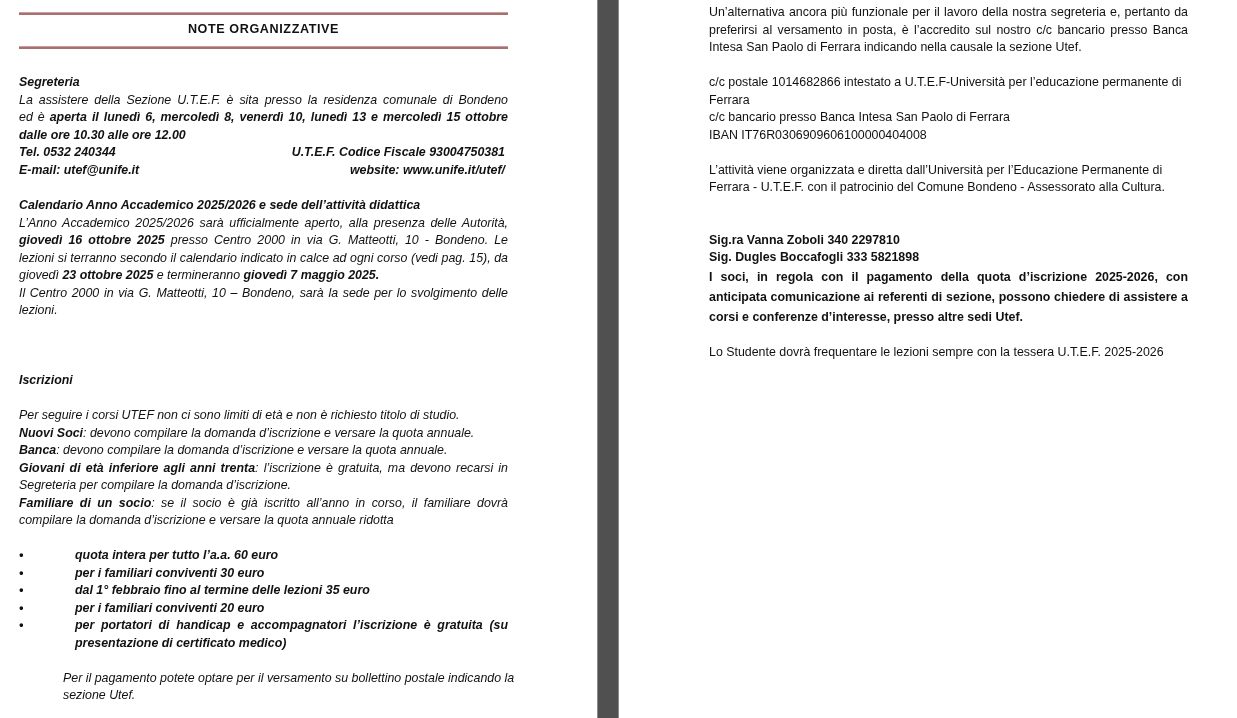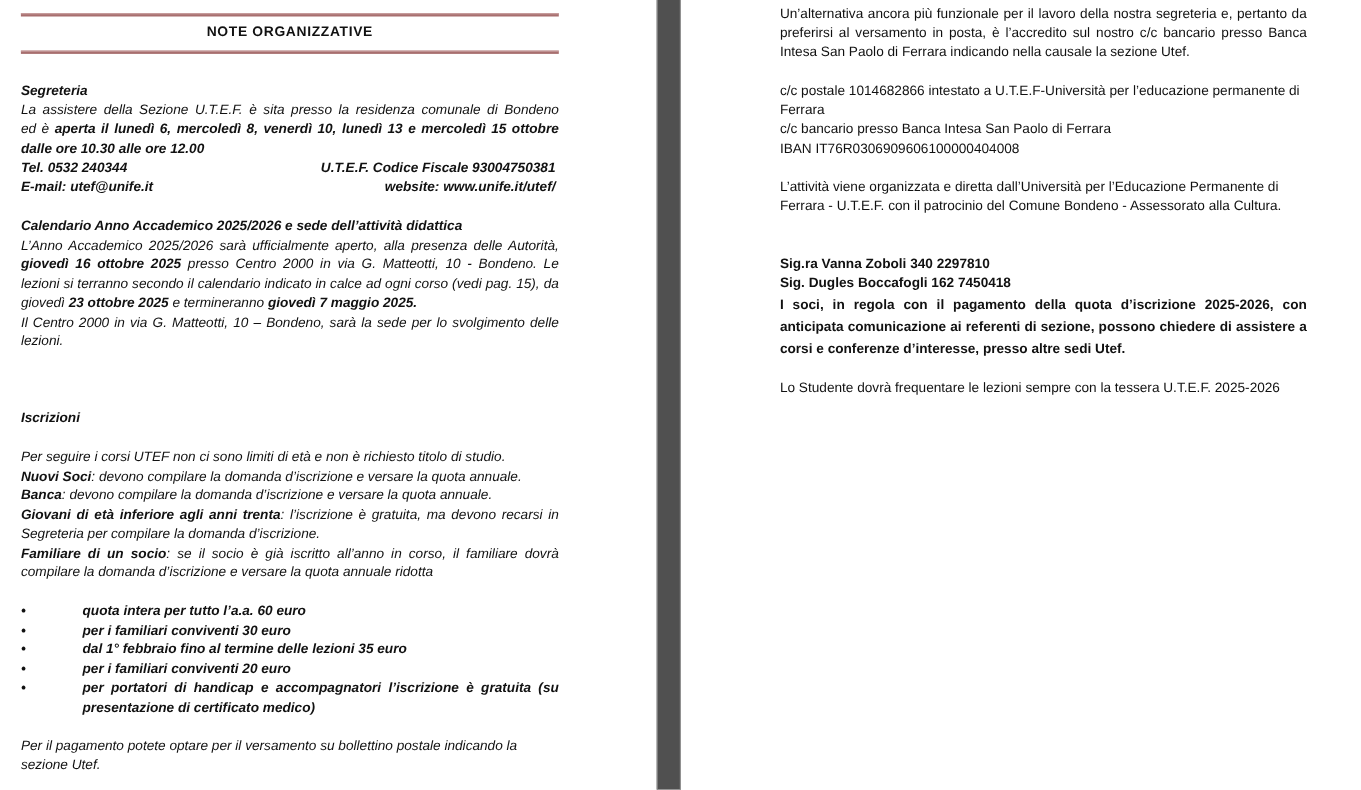--- a/index.html
+++ b/index.html
@@ -133,37 +133,37 @@
       <p class="justify"><span class="b">Familiare di un socio</span><span>: se il socio è già iscritto all’anno in corso, il familiare dovrà compilare la domanda d’iscrizione e versare la quota annuale ridotta</span></p>
       <div class="gap"></div>
       <ul class="fees">
         <li><span class="bullet">•</span><span>quota intera per tutto l’a.a. 60 euro</span></li>
         <li><span class="bullet">•</span><span>per i familiari conviventi 30 euro</span></li>
         <li><span class="bullet">•</span><span>dal 1° febbraio fino al termine delle lezioni 35 euro</span></li>
         <li><span class="bullet">•</span><span>per i familiari conviventi 20 euro</span></li>
         <li><span class="bullet">•</span><span>per portatori di handicap e accompagnatori l’iscrizione è gratuita (su presentazione di certificato medico)</span></li>
       </ul>
       <div class="gap"></div>
-      <p style="width:489px;">Per il pagamento potete optare per il versamento su bollettino postale indicando la sezione Utef.</p>
+      <p style="width:489px;margin-left:44px;">Per il pagamento potete optare per il versamento su bollettino postale indicando la sezione Utef.</p>
     </div>
   </div>
 </div>
 
 <div id="page-gap"></div>
 
 <div id="right-page" class="page">
   <div id="right-col" class="col">
     <p class="justify">Un’alternativa ancora più funzionale per il lavoro della nostra segreteria e, pertanto da preferirsi al versamento in posta, è l’accredito sul nostro c/c bancario presso Banca Intesa San Paolo di Ferrara indicando nella causale la sezione Utef.</p>
     <div class="gap"></div>
     <p>c/c postale 1014682866 intestato a U.T.E.F-Università per l’educazione permanente di Ferrara</p>
     <p>c/c bancario presso Banca Intesa San Paolo di Ferrara</p>
     <p>IBAN IT76R0306909606100000404008</p>
     <div class="gap"></div>
     <p>L’attività viene organizzata e diretta dall’Università per l’Educazione Permanente di Ferrara - U.T.E.F. con il patrocinio del Comune Bondeno - Assessorato alla Cultura.</p>
     <div class="gap"></div>
     <div class="gap"></div>
     <p class="b">Sig.ra Vanna Zoboli 340 2297810</p>
-    <p class="b">Sig. Dugles Boccafogli 162 7450418</p>
+    <p class="b">Sig. Dugles Boccafogli 333 5821898</p>
     <p class="b justify" style="line-height:20px;">I soci, in regola con il pagamento della quota d’iscrizione 2025-2026, con anticipata comunicazione ai referenti di sezione, possono chiedere di assistere a corsi e conferenze d’interesse, presso altre sedi Utef.</p>
     <div class="gap"></div>
     <p>Lo Studente dovrà frequentare le lezioni sempre con la tessera U.T.E.F. 2025-2026</p>
   </div>
 </div>
 
 </body></html>

